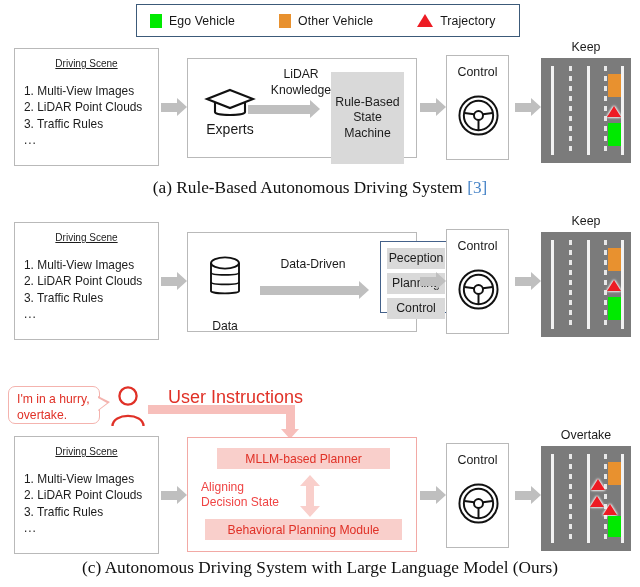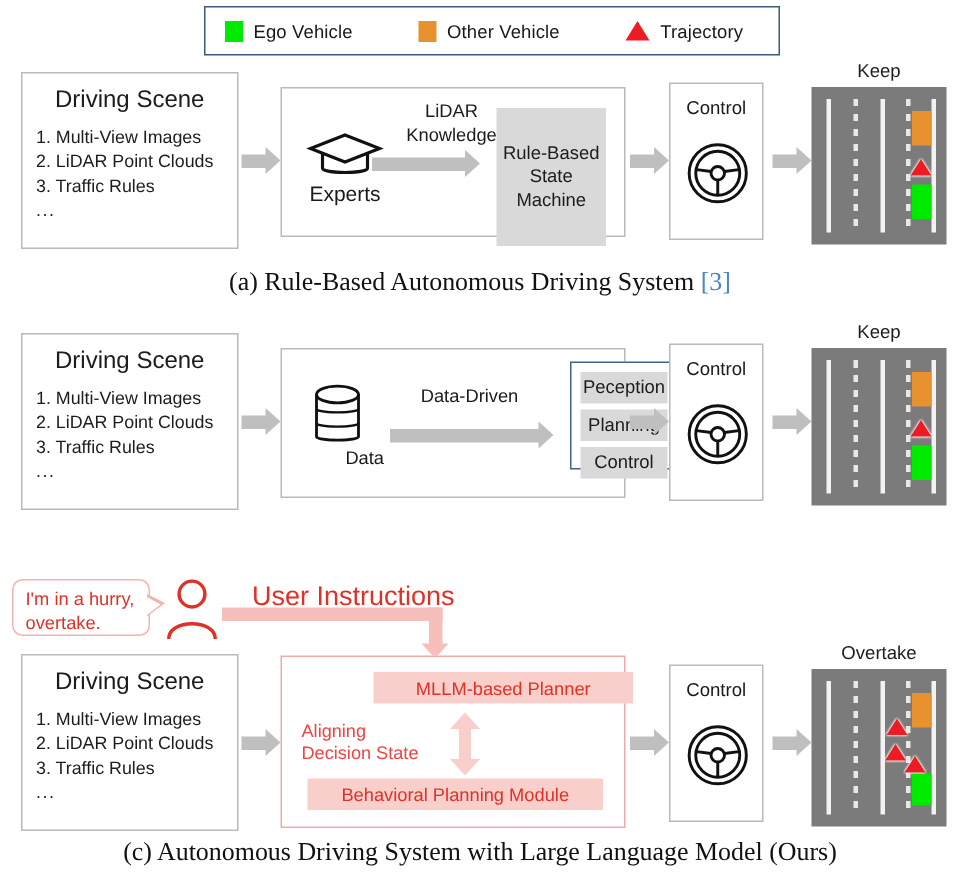--- a/index.html
+++ b/index.html
@@ -28,21 +28,21 @@
     border-left:8px solid transparent;border-right:8px solid transparent;
     border-bottom:13px solid #ed1c24;
   }
   .lg-label{font-size:12.3px;color:#171717;letter-spacing:.1px;}
 
   
   .box{position:absolute;box-sizing:border-box;background:#fff;border:1.3px solid #b9b9b9;}
   .scene-box{width:145px;}
   .scene-title{
     position:absolute;left:0;right:0;top:9px;text-align:center;
-    font-size:16px;color:#1c1c1c;
+    font-size:10px;color:#1c1c1c;text-decoration:underline;
   }
   .scene-list{position:absolute;left:9px;top:34px;font-size:11.9px;line-height:16.4px;color:#1c1c1c;}
   .scene-list div{white-space:nowrap;}
   .dots{letter-spacing:1px;}
 
   .mid-box{width:230px;}
   .ctrl-box{width:63px;}
   .ctrl-title{position:absolute;left:0;right:0;top:9px;text-align:center;font-size:12.4px;}
 
   
@@ -222,21 +222,21 @@
       <div class="head" style="left:16px;"></div>
   </div>
 
   <div class="box mid-box" style="left:187px;top:232px;height:100px;">
     <svg style="position:absolute;left:19px;top:22px;" width="36" height="44" viewBox="0 0 36 44">
       <ellipse cx="18" cy="8" rx="14" ry="5.6" fill="none" stroke="#111" stroke-width="1.9"></ellipse>
       <path d="M4 8 L4 36 C4 39.2 31.9 39.2 32 36 L32 8" fill="none" stroke="#111" stroke-width="1.9"></path>
       <path d="M4 17.5 C4 20.7 32 20.7 32 17.5" fill="none" stroke="#111" stroke-width="1.6"></path>
       <path d="M4 27 C4 30.2 32 30.2 32 27" fill="none" stroke="#111" stroke-width="1.6"></path>
     </svg>
-    <div style="position:absolute;left:6px;top:65px;width:62px;text-align:right;font-size:12.2px;">Data</div>
+    <div style="position:absolute;left:6px;top:86px;width:62px;text-align:center;font-size:12.2px;">Data</div>
 
     <div style="position:absolute;left:70px;top:24px;width:110px;text-align:center;font-size:12.2px;">Data-Driven</div>
 
     <div class="ar right" style="left:72px;top:48px;width:112px;height:18px;">
       <div class="shaft" style="width:100px;"></div>
         <div class="head" style="left:99px;"></div>
     </div>
 
     <div class="stack-outer" style="left:192px;top:8px;width:72px;height:72px;">
       <div class="gblock" style="left:6px;top:6px;width:58px;height:21px;">Peception</div>
@@ -303,21 +303,21 @@
       <div class="dots">...</div>
     </div>
   </div>
 
   <div class="ar right" style="left:161px;top:486px;width:26px;height:18px;">
     <div class="shaft" style="width:17px;"></div>
       <div class="head" style="left:16px;"></div>
   </div>
 
   <div class="pink-box" style="left:187px;top:437px;width:230px;height:115px;">
-    <div class="pink-fill" style="left:29px;top:10px;width:173px;height:21px;margin-left:32px;">MLLM-based Planner</div>
+    <div class="pink-fill" style="left:29px;top:10px;width:173px;height:21px;">MLLM-based Planner</div>
 
     <div class="align-lbl" style="left:13px;top:42px;width:104px;">
       <span>Aligning</span><br>
       <span>Decision State</span>
     </div>
 
     <svg class="dbl-arrow" style="left:110px;top:36px;" width="24" height="44" viewBox="0 0 24 44">
       <path d="M12 1 L22 12 L16 12 L16 32 L22 32 L12 43 L2 32 L8 32 L8 12 L2 12 Z" fill="#f9cfcb"></path>
     </svg>
 

